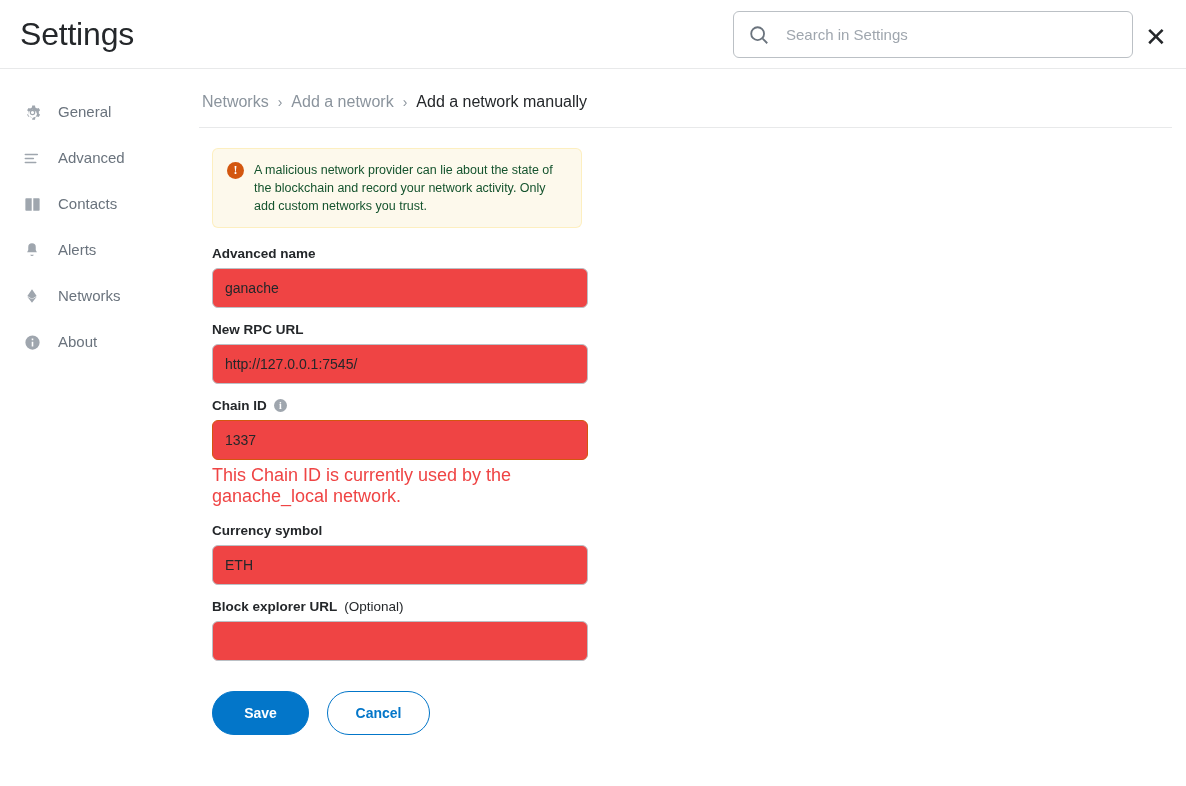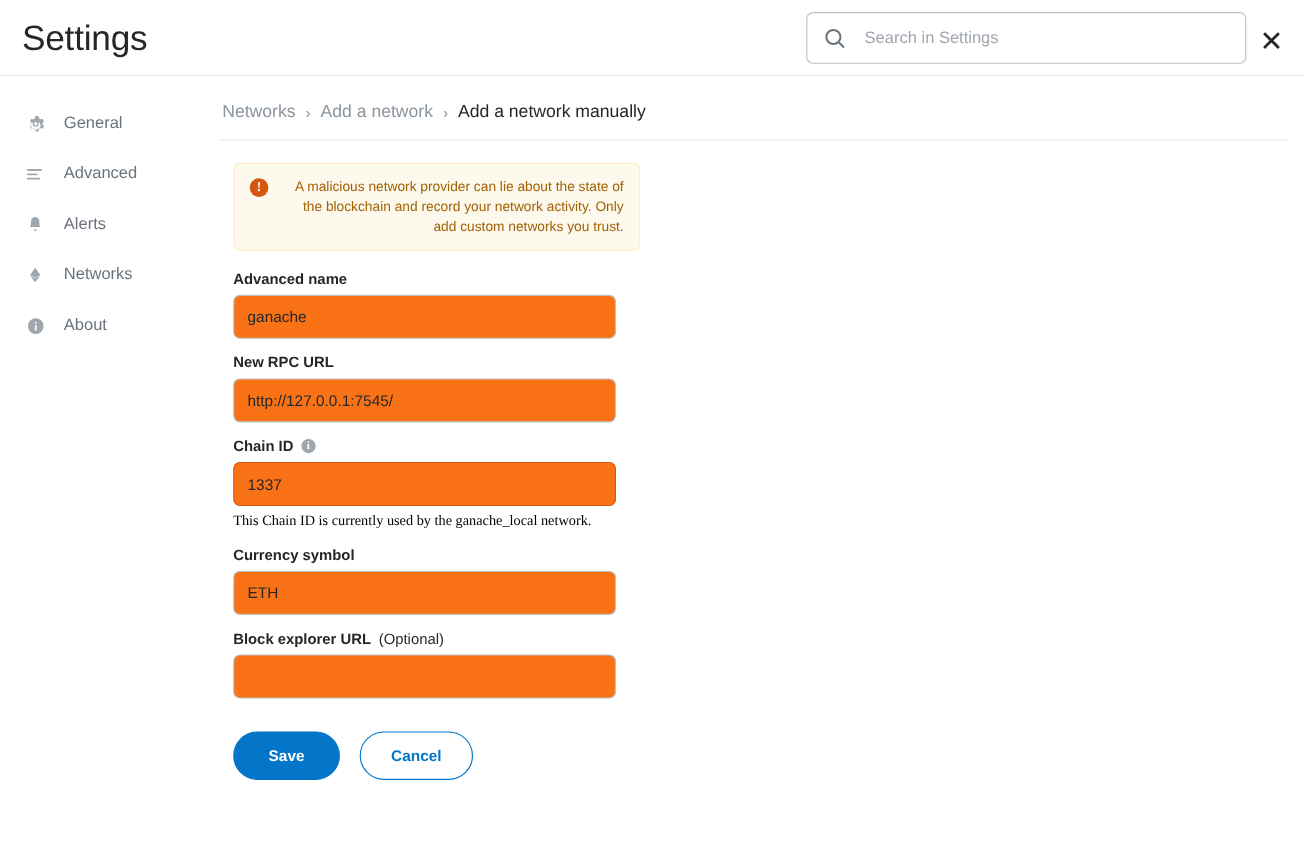--- a/index.html
+++ b/index.html
@@ -127,21 +127,21 @@
     background: #d3570f;
     color: #fff;
     font-size: 12px;
     font-weight: bold;
     line-height: 17px;
     text-align: center;
     margin-right: 10px;
     margin-top: 1px;
     font-family: "Liberation Serif", serif;
   }
-  .warn-text { font-size: 12.5px; line-height: 1.45; color: #a16207; text-align: right; }
+  .warn-text { font-size: 12.5px; line-height: 1.45; color: #14532d; }
 
   .field-label {
     font-size: 13.5px;
     font-weight: bold;
     color: #24272a;
     margin-bottom: 7px;
     display: flex;
     align-items: center;
   }
   .optional {
@@ -155,38 +155,37 @@
     margin-left: 7px;
     border-radius: 50%;
     background: #9fa6ae;
     color: #fff;
     font-size: 10px;
     line-height: 13px;
     text-align: center;
     font-family: "Liberation Serif", serif;
   }
   .text-input {
-    width: 348px;
+    width: 376px;
     height: 40px;
     border: 1px solid #bbc0c5;
     border-radius: 6px;
     padding: 0 12px;
     font-size: 14px;
     font-family: "Liberation Sans", sans-serif;
     color: #24272a;
     outline: none;
-    background: #f97316;
+    background: #ef4444;
     margin-bottom: 14px;
   }
   .text-input.warn { border-color: #d3570f; margin-bottom: 5px; }
   .helper {
-    font-size: 13px;
-    color: #000000;
+    font-size: 18px;
+    color: #ef4444;
     margin-bottom: 16px;
-    font-family: Liberation Serif, serif;
   }
   .btn-row { display: flex; gap: 18px; margin-top: 16px; }
   .btn {
     height: 44px;
     border-radius: 22px;
     font-size: 14px;
     font-weight: bold;
     cursor: pointer;
     font-family: "Liberation Sans", sans-serif;
   }
@@ -240,20 +239,28 @@
       <span class="ic">
         <svg viewBox="0 0 24 24" width="19" height="19" fill="none" stroke="currentColor" stroke-width="2.1" stroke-linecap="round">
           <line x1="3" y1="7" x2="18" y2="7"></line>
           <line x1="3" y1="12" x2="13" y2="12"></line>
           <line x1="3" y1="17" x2="16" y2="17"></line>
         </svg>
       </span>
       <span class="side-label">Advanced</span>
     </div>
 
+    <div class="side-item">
+      <span class="ic">
+        <svg viewBox="0 0 24 24" width="19" height="19" fill="currentColor">
+          <path d="M4 4h7v16H4a1 1 0 01-1-1V5a1 1 0 011-1zm9 0h7a1 1 0 011 1v14a1 1 0 01-1 1h-7V4z"></path>
+        </svg>
+      </span>
+      <span class="side-label">Contacts</span>
+    </div>
 
 
     <div class="side-item">
       <span class="ic">
         <svg viewBox="0 0 24 24" width="18" height="18" fill="currentColor">
           <path d="M12 3a5 5 0 00-5 5v4l-1.5 3h13L17 12V8a5 5 0 00-5-5zm0 17a2.5 2.5 0 002.4-1.8H9.6A2.5 2.5 0 0012 20z"></path>
         </svg>
       </span>
       <span class="side-label">Alerts</span>
     </div>

